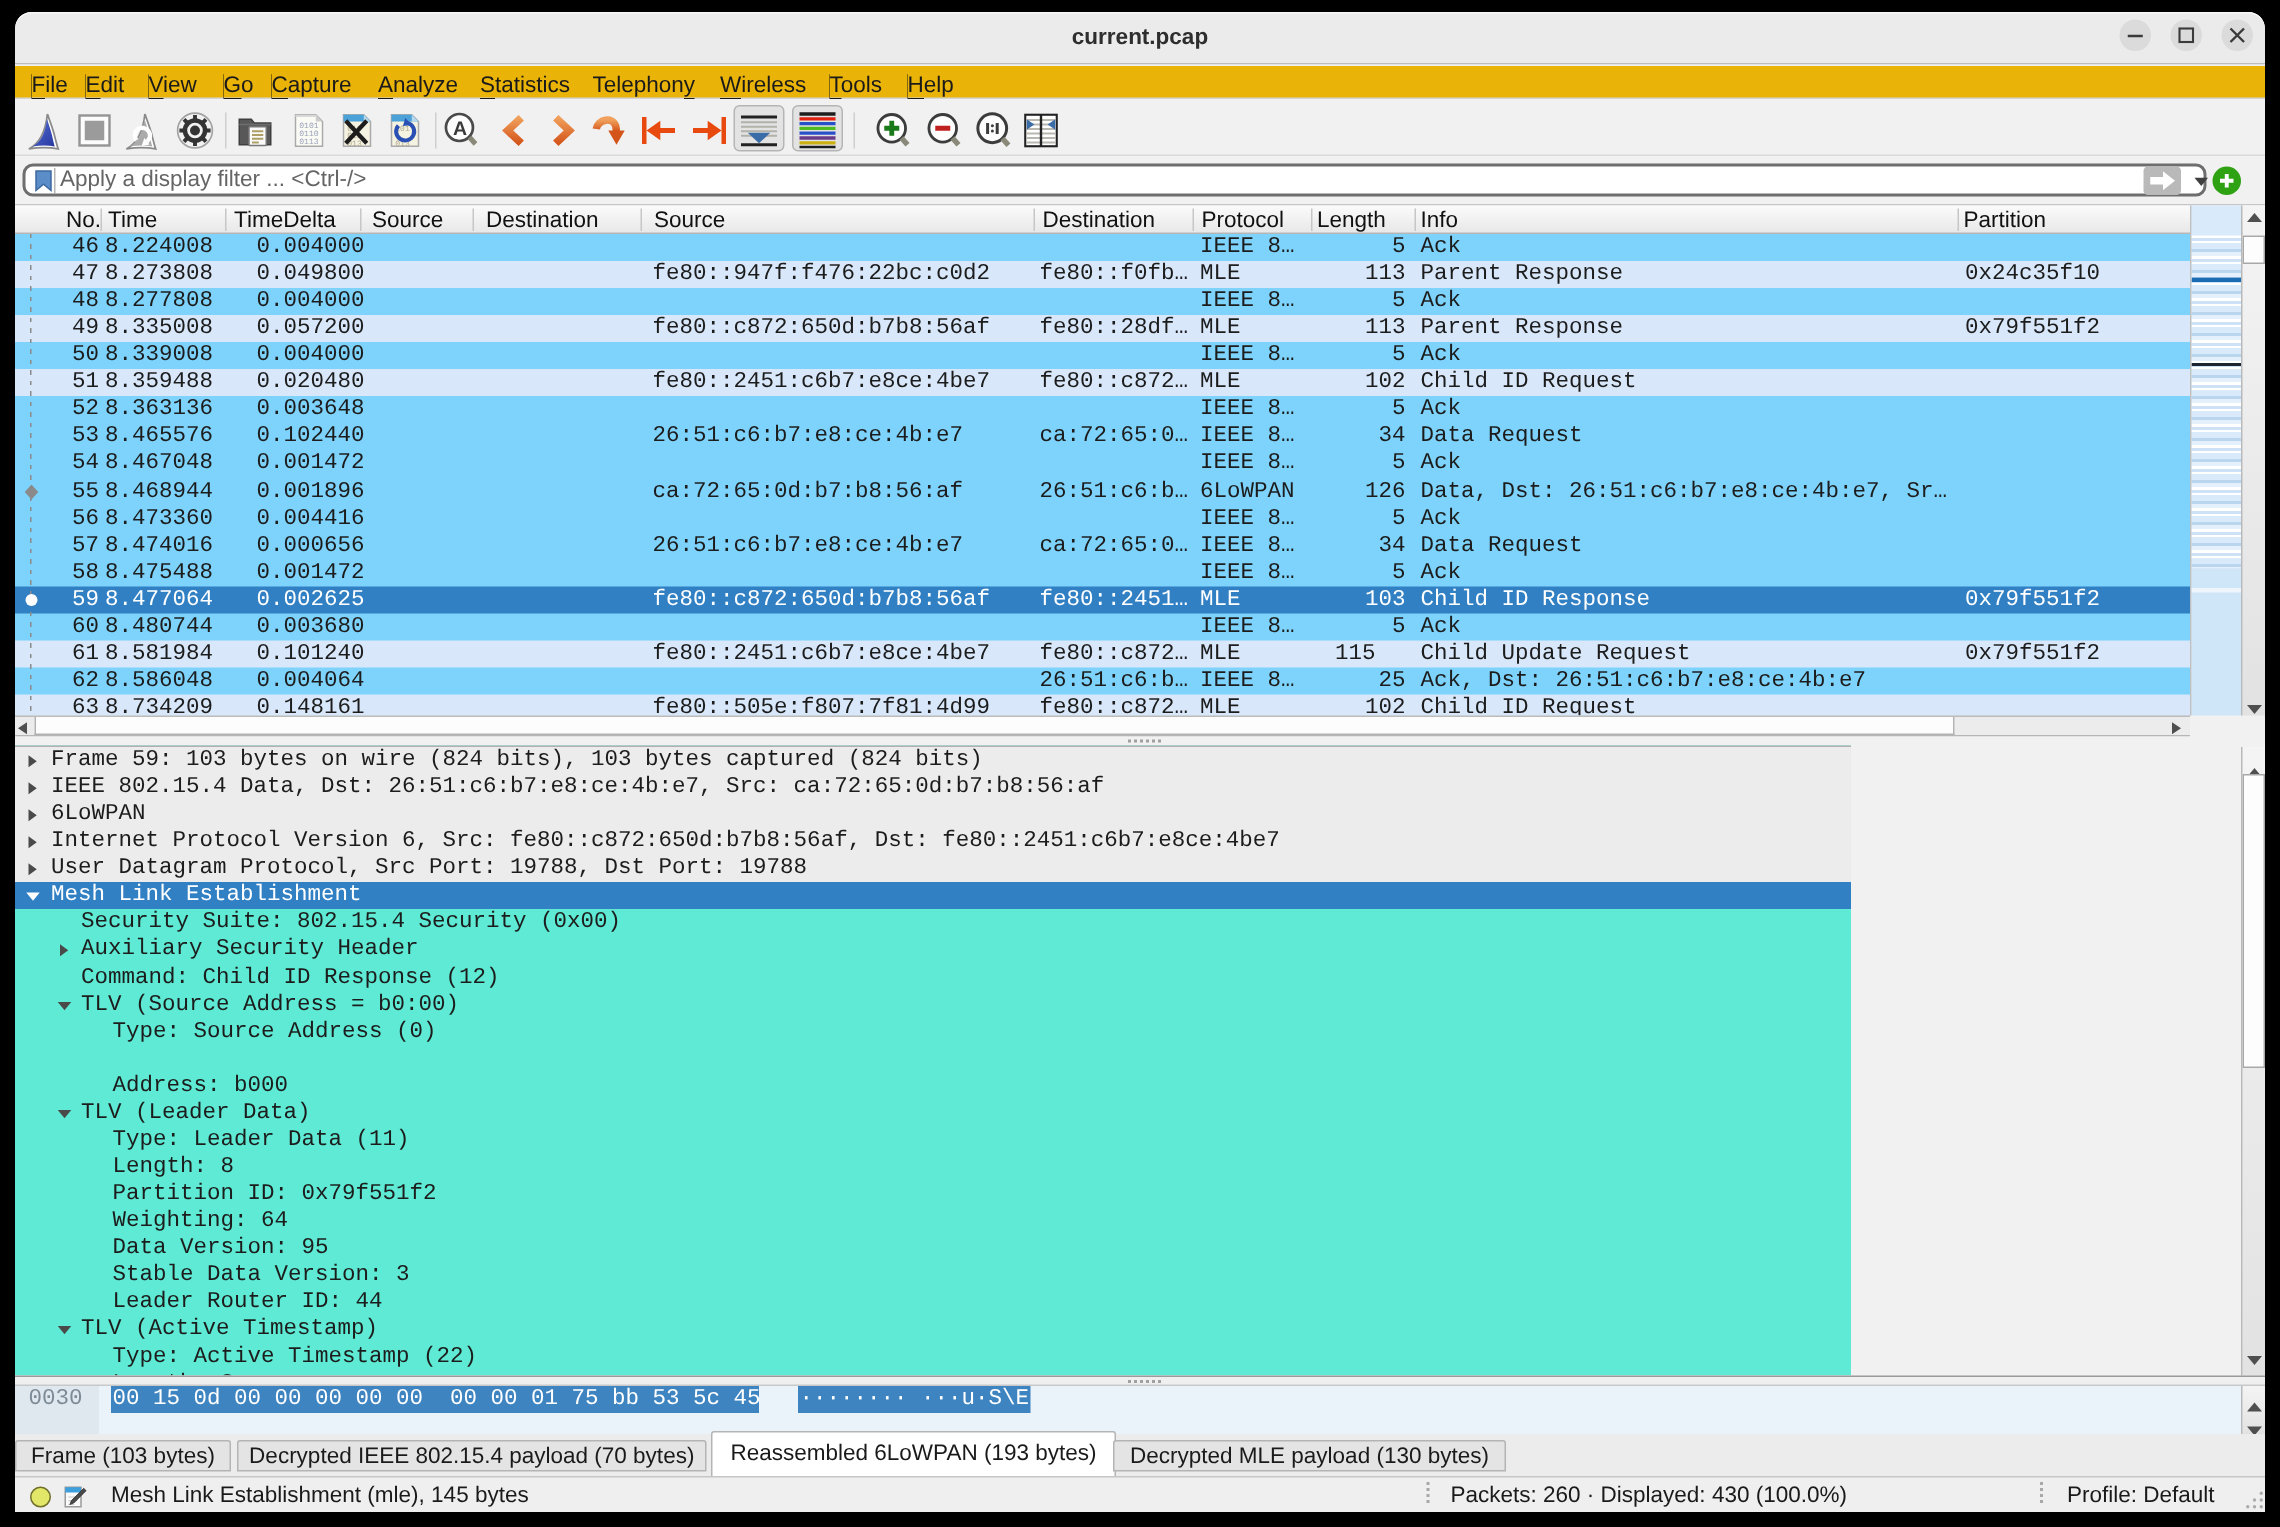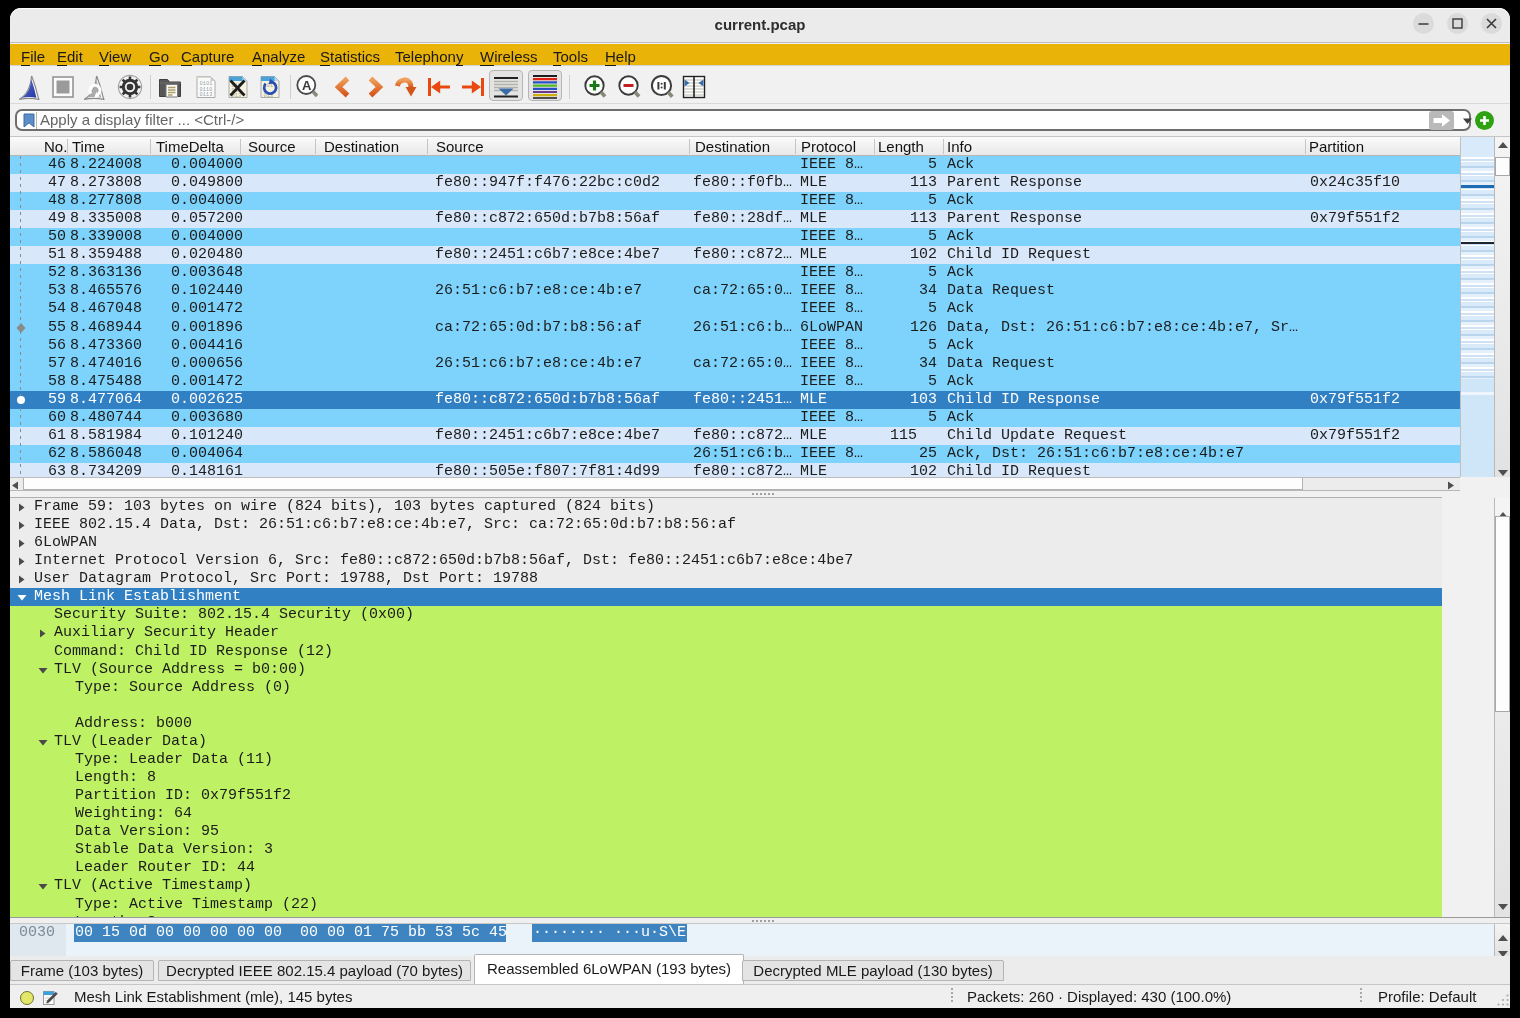--- a/index.html
+++ b/index.html
@@ -26,21 +26,21 @@
 .hsep { top:2px; width:1px; height:15px; background:#c6c6c6; }
 #plist { left:0; top:148px; width:1450px; height:321px; background:#7dd3fc; overflow:hidden; }
 .prow { left:0; width:1450px; height:18px; }
 .blue { background:#d8e8fa; }
 .sel { background:#3180c4; }
 .sel .mono { color:#fff; }
 .cell { position:absolute; top:0px; line-height:18px; }
 #minimap { left:1450px; top:129px; width:34px; height:340px; background:#d9eafb; border-left:1px solid #c0c0c0; overflow:hidden; }
 .sbtrack { background:linear-gradient(#f4f4f4,#e2e2e2); border-left:1px solid #b9b9b9; }
 .sbthumb { background:#fdfdfd; border:1px solid #a8a8a8; }
-#detail { left:0; top:489px; width:1432px; height:420px; background:#bef264; border-top:1px solid #b0b0b0; overflow:hidden; }
+#detail { left:0; top:489px; width:1224px; height:420px; background:#5eead4; border-top:1px solid #b0b0b0; overflow:hidden; }
 .dline { left:0; width:1484px; height:18px; line-height:18px; }
 .dgray { background:#ececec; }
 .dsel { background:#3180c4; }
 .dsel .mono { color:#fff; }
 #splitter2 { left:0; top:909px; width:1500px; height:6px; background:#efefef; border-top:1px solid #9a9a9a; }
 #hex { left:0; top:915px; width:1500px; height:33px; background:#eaf2fa; border-top:1px solid #c8c8c8; }
 #tabbar { left:0; top:948px; width:1500px; height:28px; background:#ececec; }
 .tab { top:4px; height:21px; background:#e4e4e4; border:1px solid #b4b4b4; font-size:15px; color:#1a1a1a; text-align:center; line-height:20px; border-radius:2px 2px 0 0; }
 .tabactive { top:-2px; height:30px; background:#ffffff; line-height:27px; border-bottom:none; }
 #statusbar { left:0; top:976px; width:1500px; height:24px; background:#efefef; border-top:1px solid #c6c6c6; }

